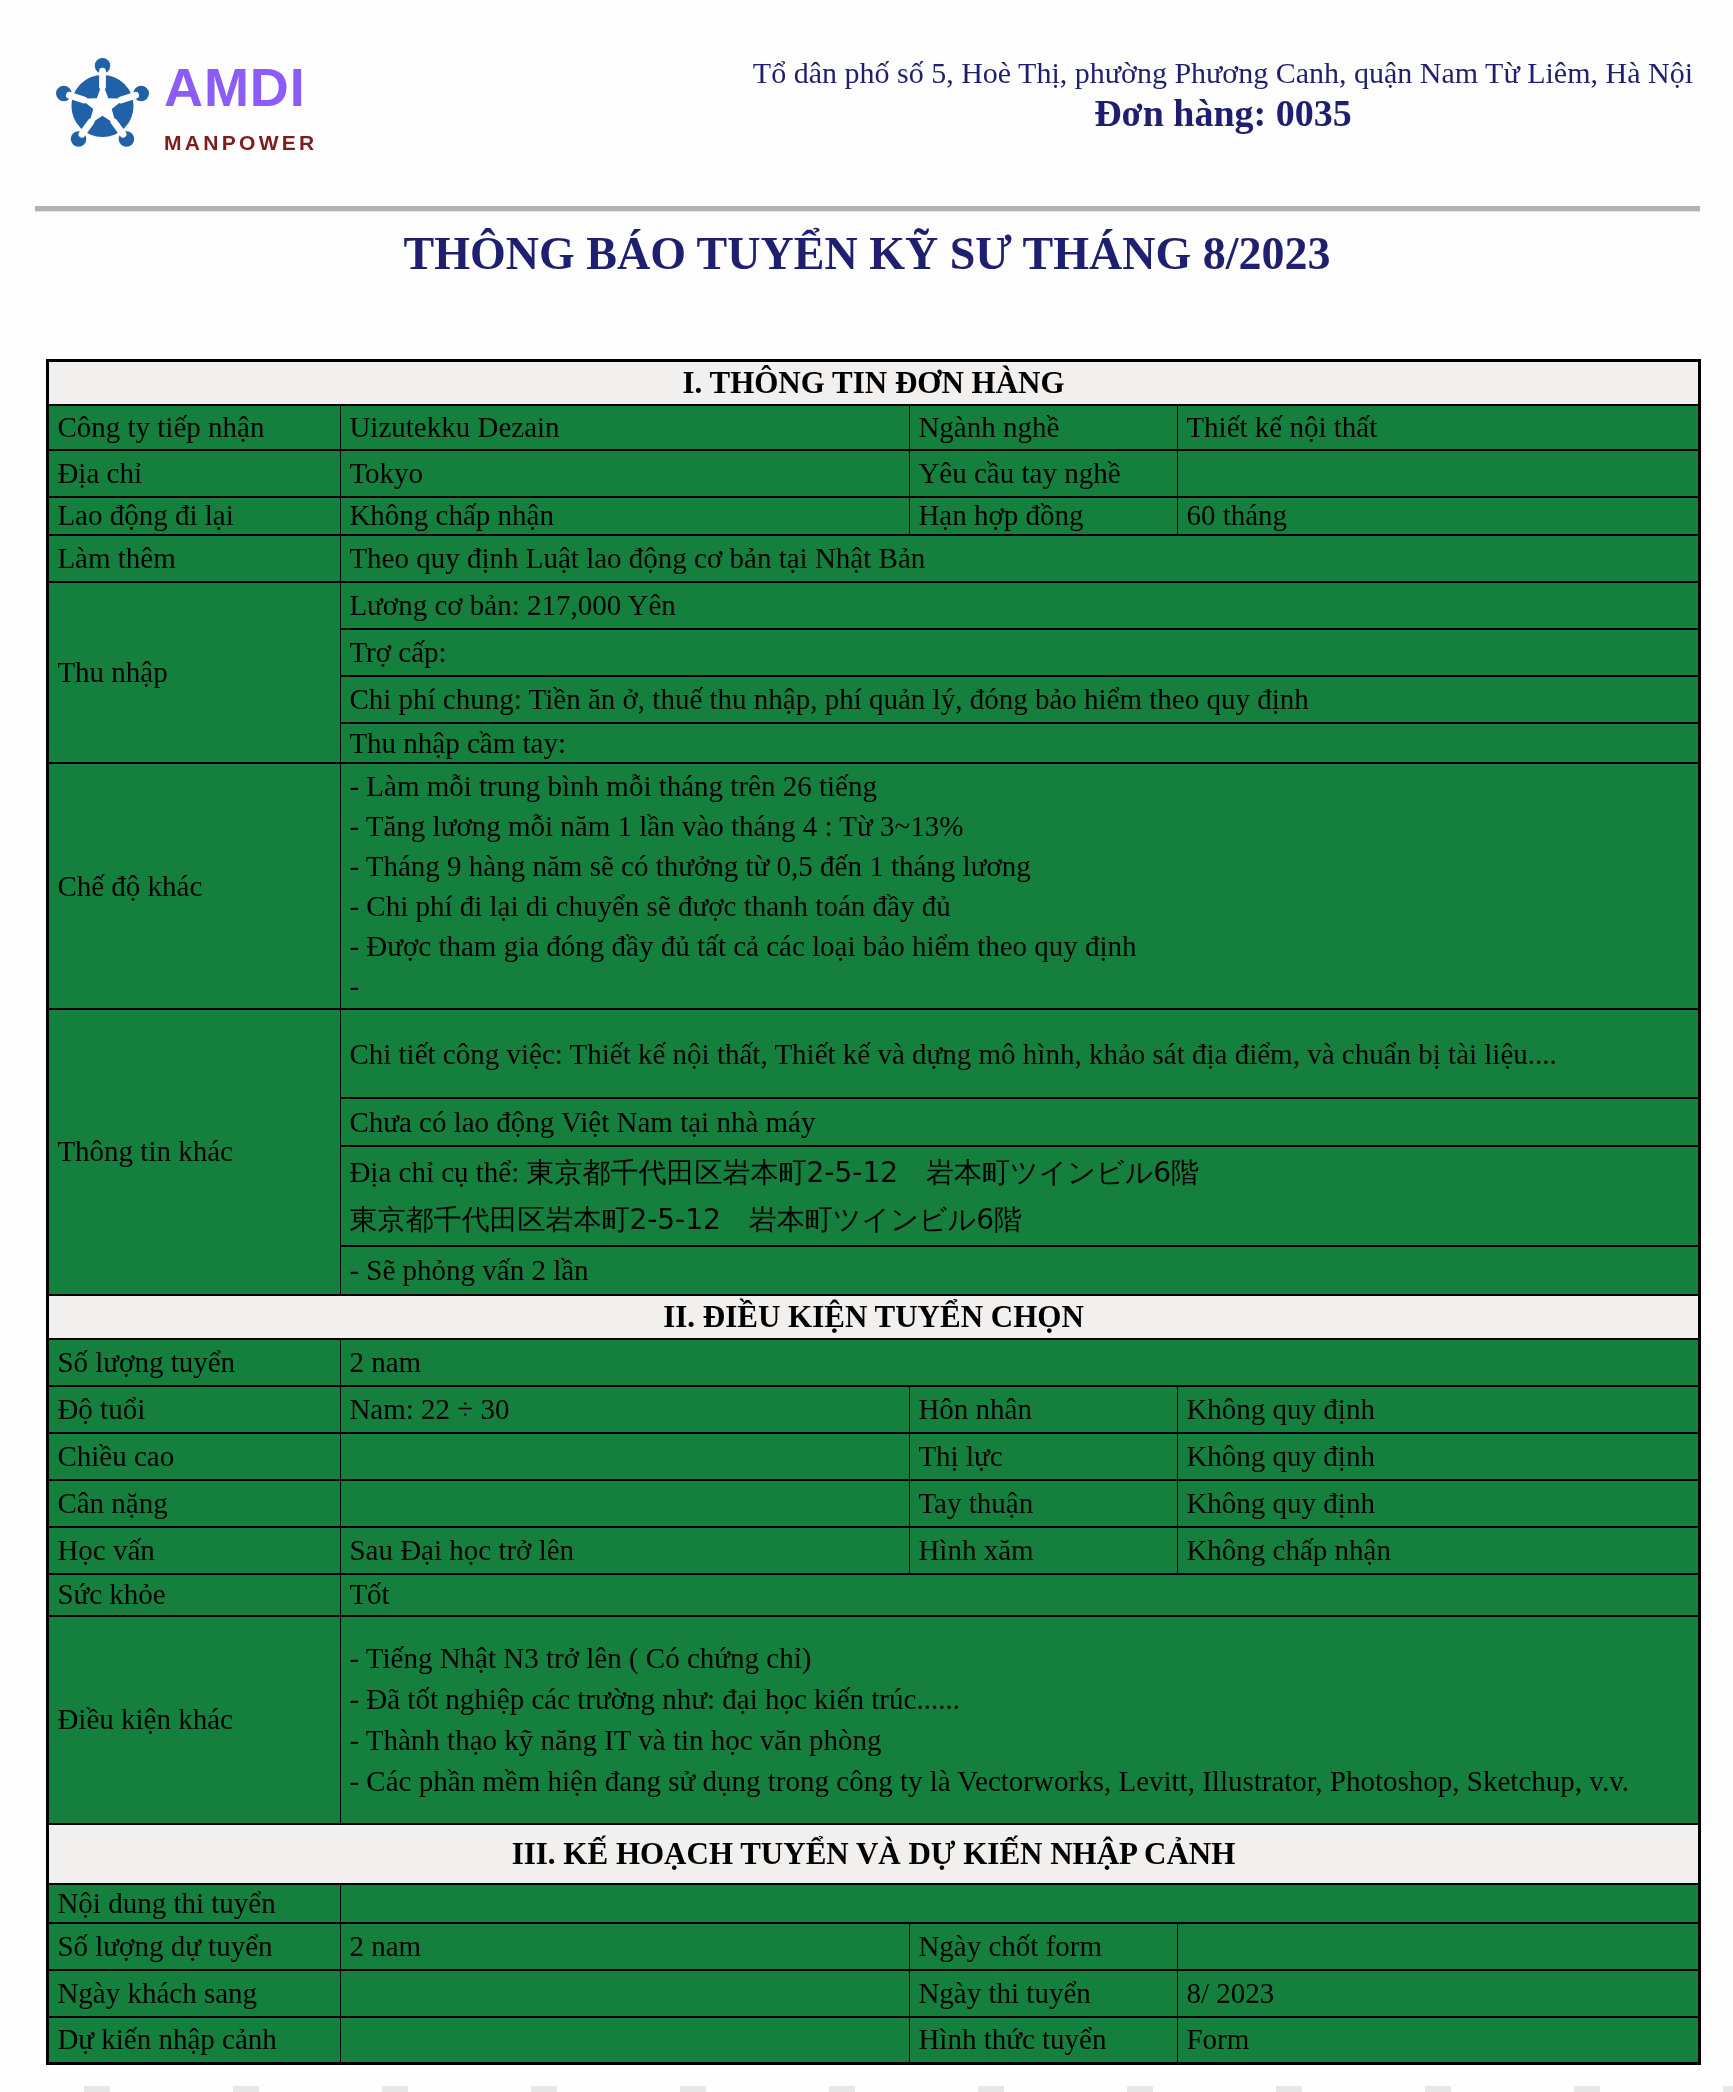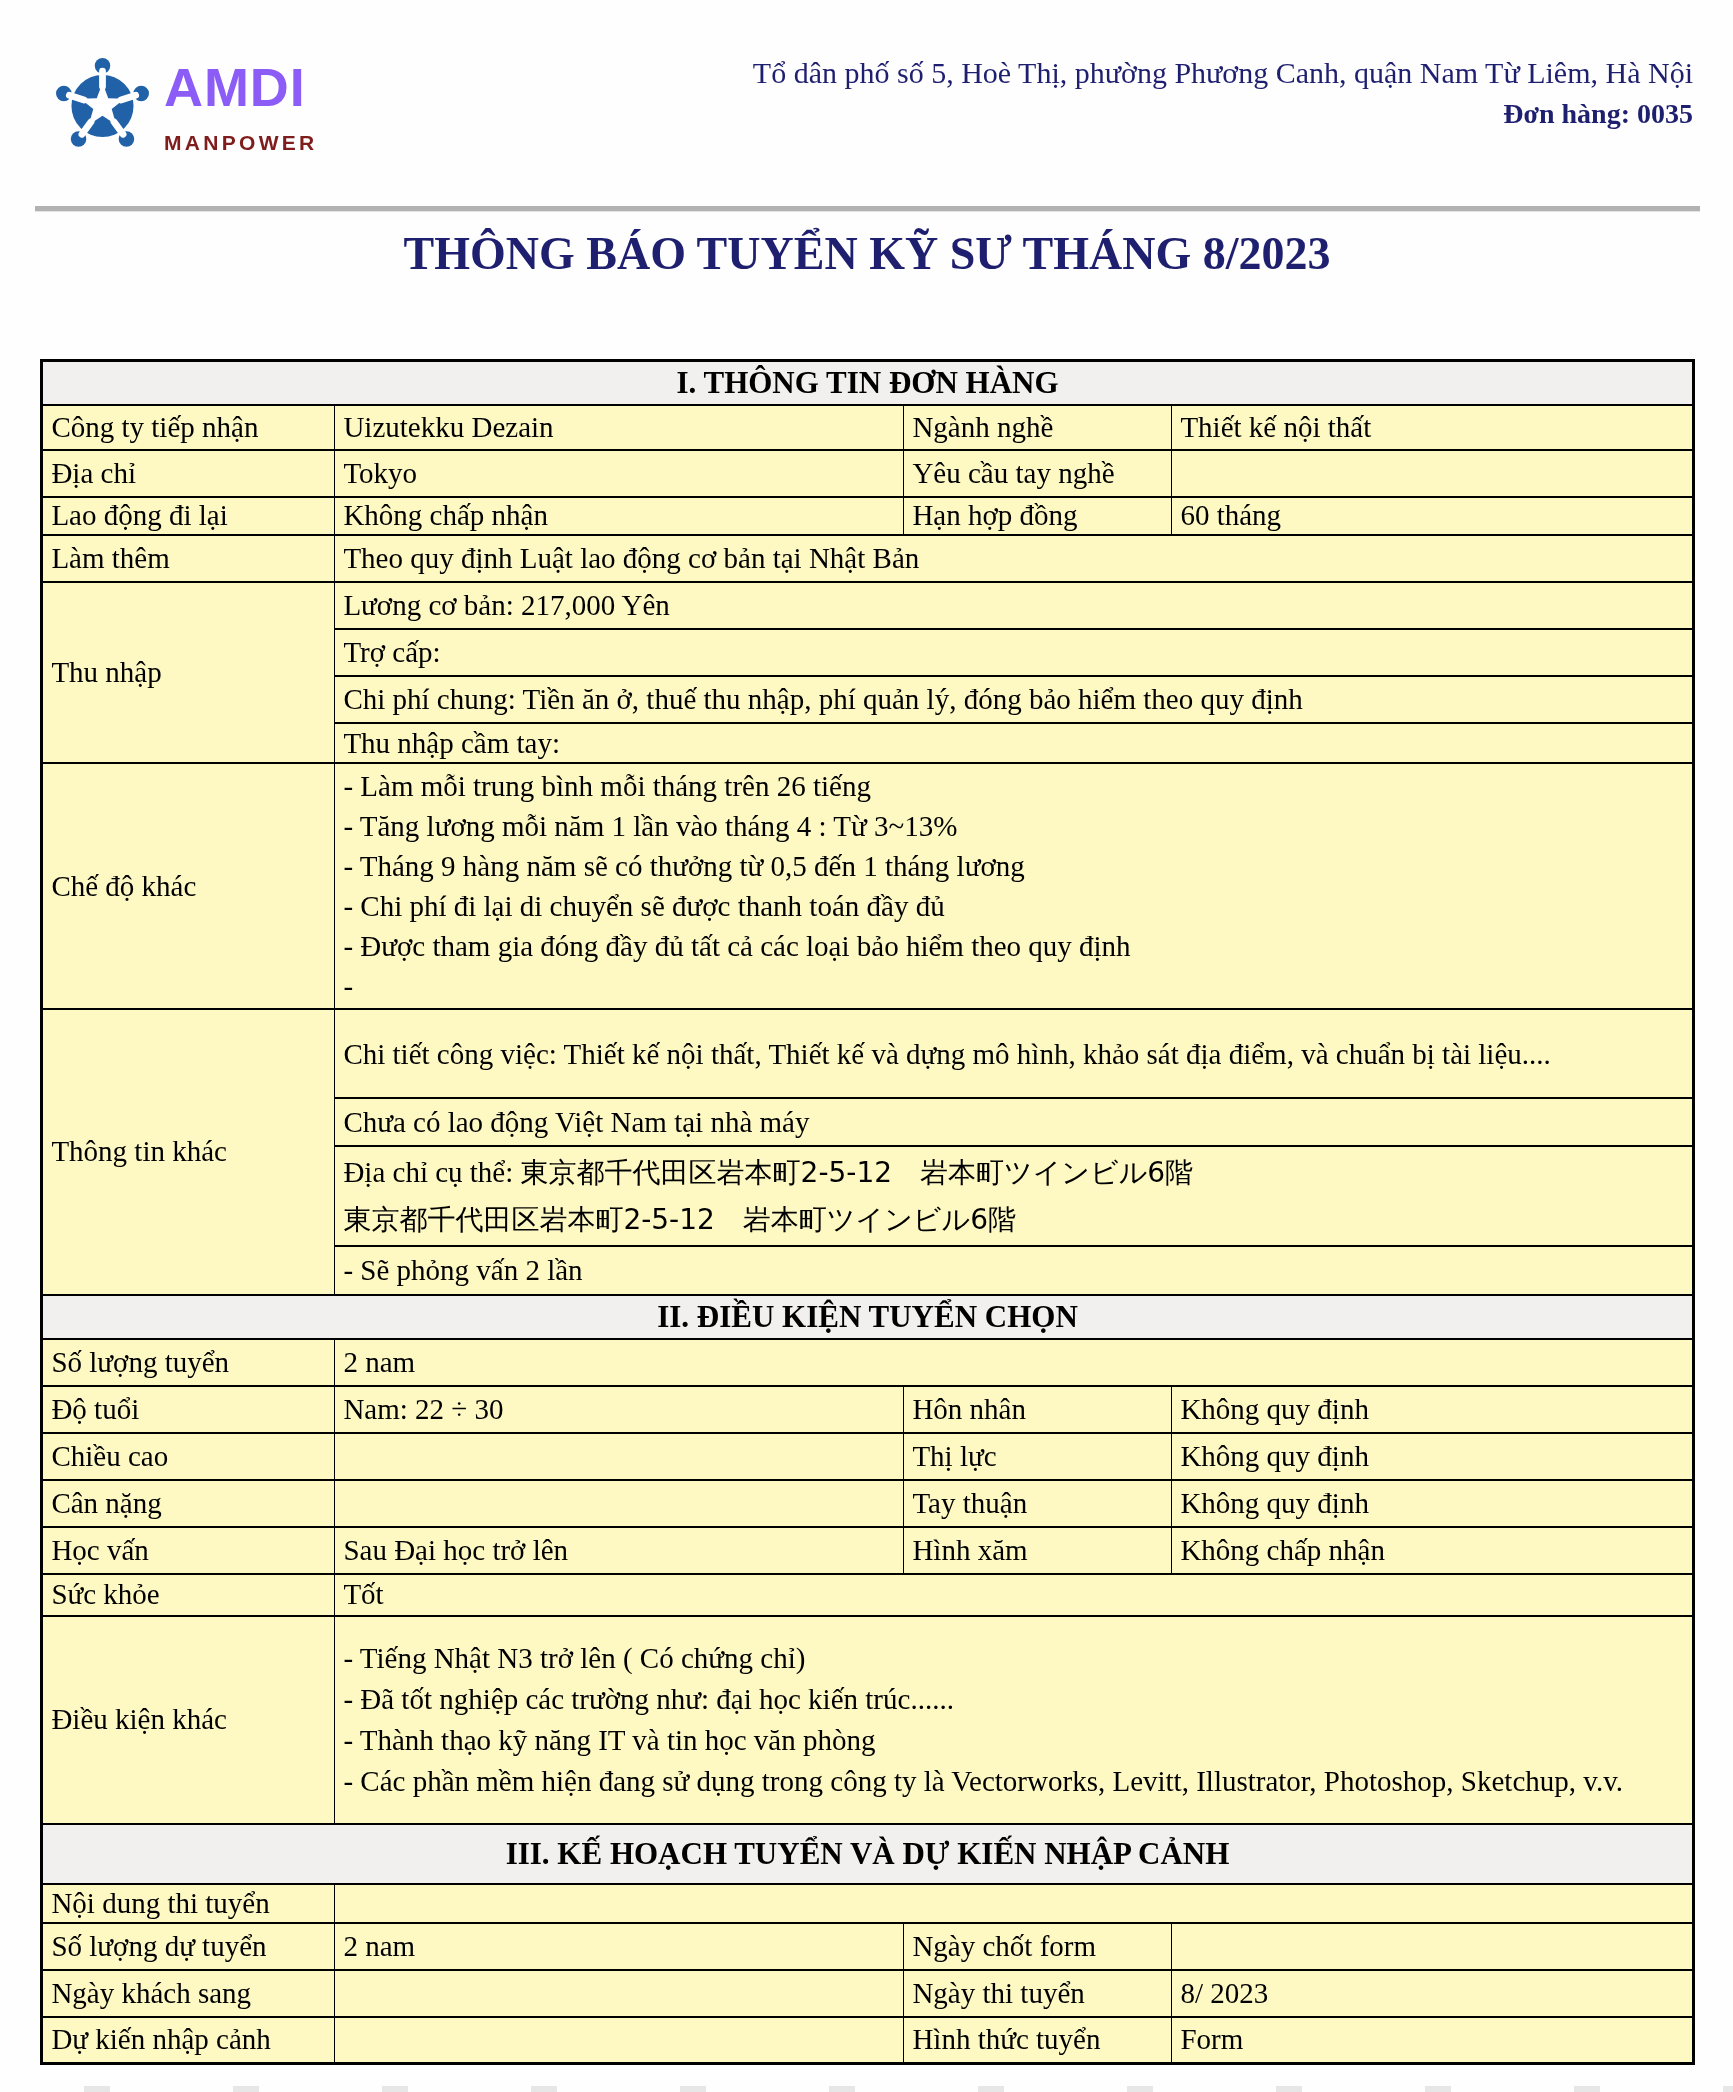--- a/index.html
+++ b/index.html
@@ -10,27 +10,27 @@
   
   .hdr{position:absolute;top:52px;left:54px;right:41px;display:flex;justify-content:space-between;align-items:flex-start;}
   .logo{display:flex;align-items:center;gap:13px;}
   .logo-mark{width:97px;height:108px;}
   .logo-words{display:flex;flex-direction:column;line-height:1;}
   .logo-amdi{font-family:"Liberation Sans",sans-serif;font-weight:bold;font-size:54px;color:#8b5cf6;letter-spacing:0.9px;}
   .logo-man{font-family:"Liberation Sans",sans-serif;font-weight:bold;font-size:21px;color:#7f1d1d;letter-spacing:3.3px;margin-top:18px;}
   .hdr-right{text-align:right;color:#1f1f70;}
   .company{font-size:33px;font-weight:bold;line-height:41px;}
   .addr{font-size:30px;line-height:41px;}
-  .order{font-size:28px;font-weight:bold;line-height:41px;}
+  .order{font-size:38px;font-weight:bold;line-height:41px;text-align:center;}
   
   .rule{position:absolute;top:206px;left:35px;width:1665px;height:4.7px;background:#b2b2b2;border-bottom:0.9px solid #e4e4e4;}
   .title{position:absolute;top:227px;left:0;width:100%;text-align:center;margin:0;
     font-size:46px;font-weight:bold;color:#1f1f70;letter-spacing:0;}
   
-  table{position:absolute;top:359px;left:40px;width:1652px;border-collapse:collapse;table-layout:fixed;border:3.7px solid #000;background:#fef9c3;}
+  table{position:absolute;top:359px;left:46px;width:1652px;border-collapse:collapse;table-layout:fixed;border:3.7px solid #000;background:#15803d;}
   td{border:1.9px solid #000;border-top-width:2.8px;border-bottom-width:2.8px;
      font-size:29px;padding:1.9px 8.4px;vertical-align:middle;overflow:hidden;}
   tr.sec td{background:#f1f0ee;text-align:center;font-weight:bold;font-size:31px;}
   .ml{line-height:40px;}
   .ml2{line-height:41px;}
   .wrap2{line-height:42px;}
   .jpcell{line-height:47px;}
   .jp{font-family:"DejaVu Sans","Liberation Sans",sans-serif;font-size:28px;}
   
   .artifacts{position:absolute;left:0;bottom:0;width:100%;height:7.5px;opacity:.35;

